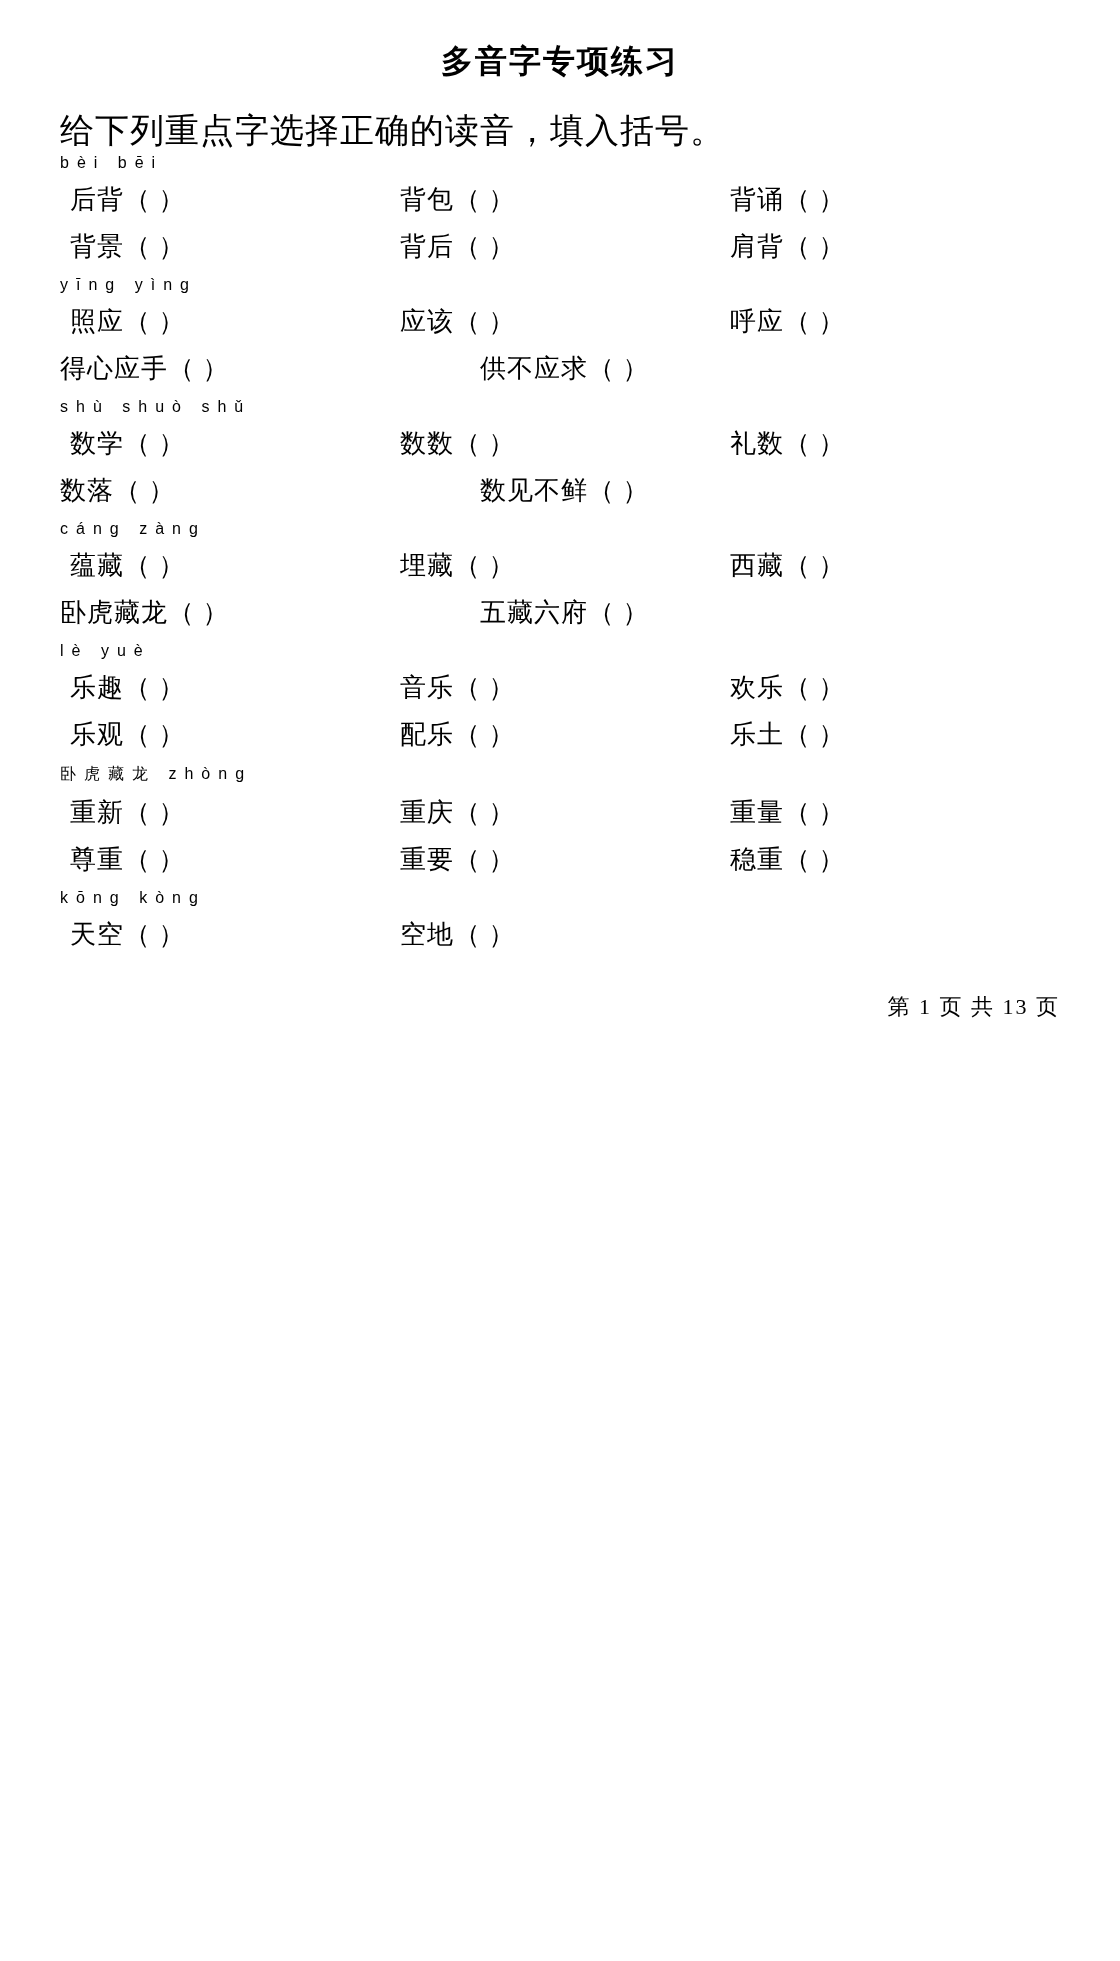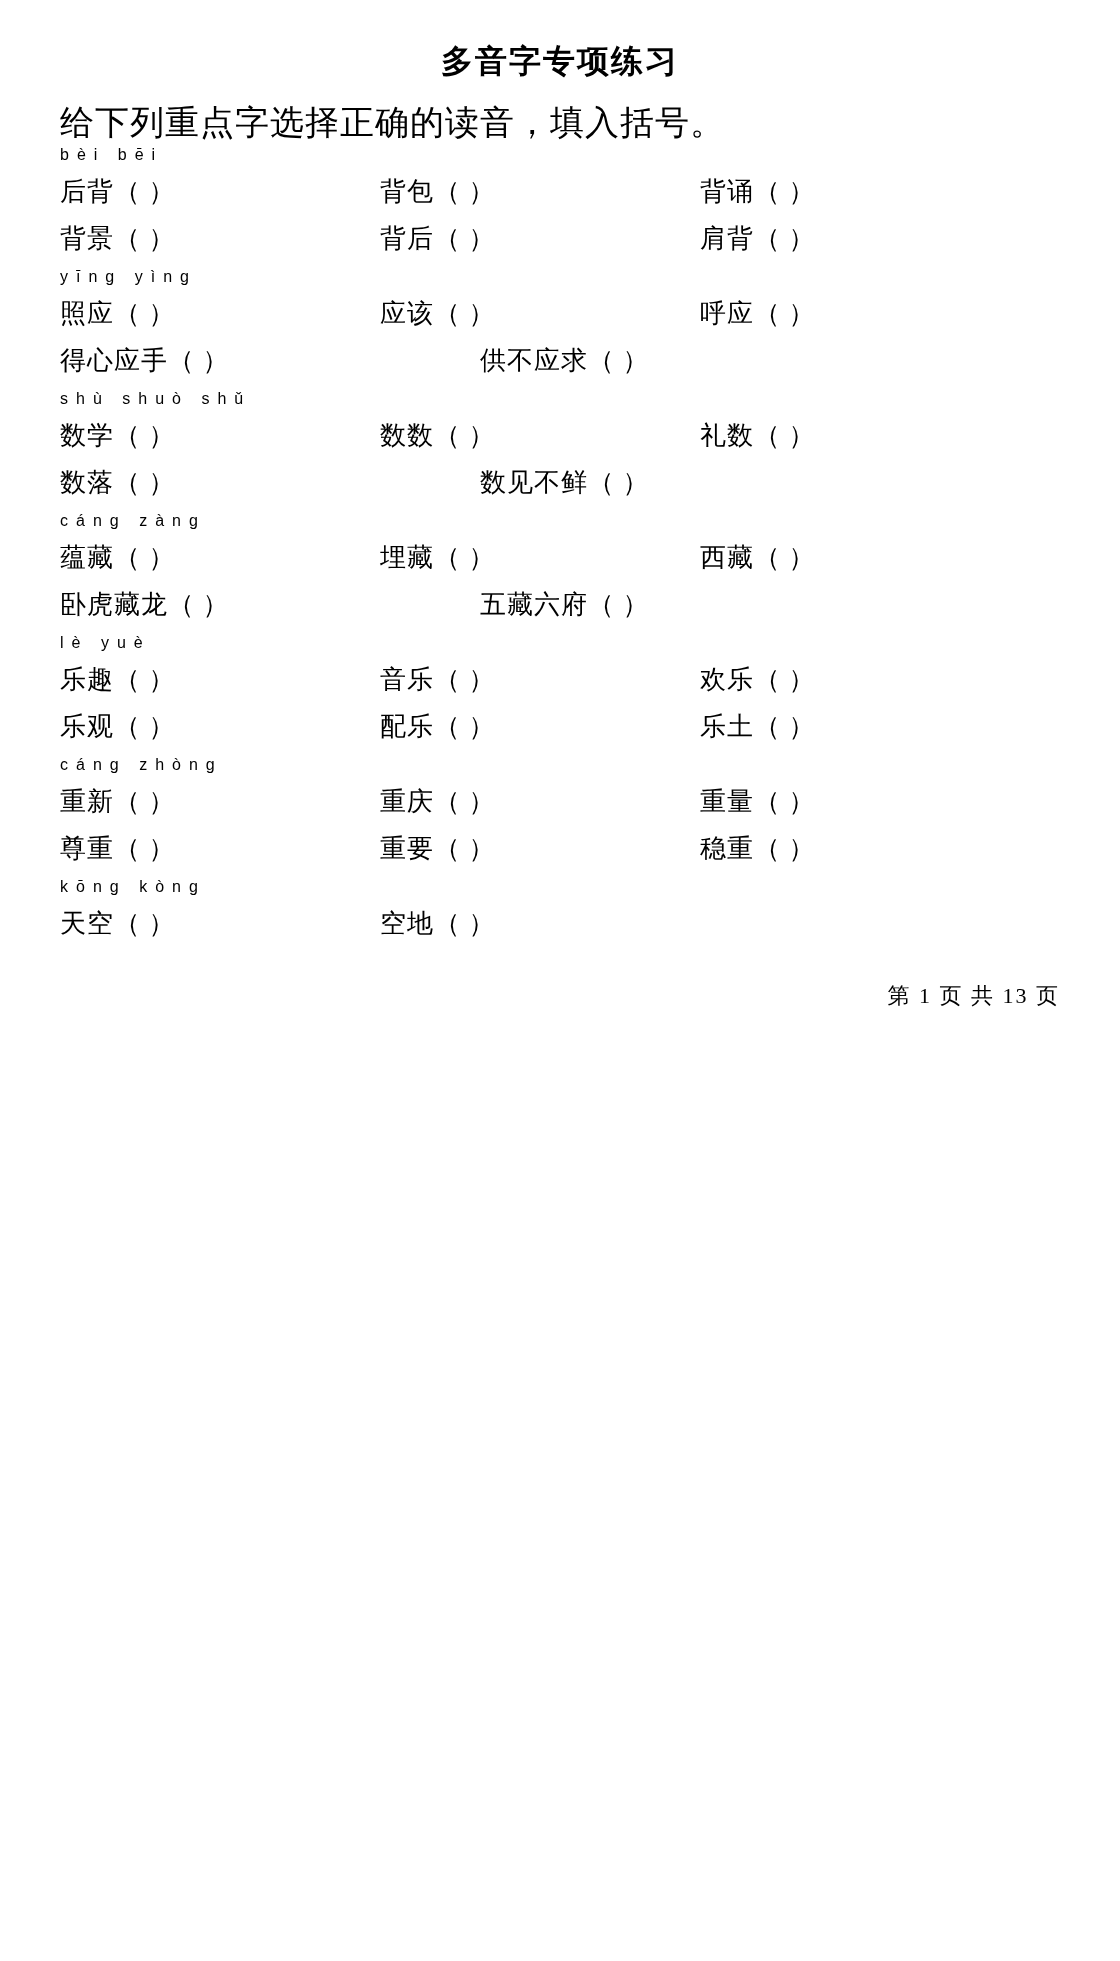--- a/index.html
+++ b/index.html
@@ -12,21 +12,21 @@
       font-family: "SimSun", "宋体", serif;
       width: 1120px;
       min-height: 1961px;
       padding: 40px 60px;
       color: #000000;
     }
     .page-title {
       text-align: center;
       font-size: 32px;
       font-weight: bold;
-      margin-bottom: 16px;
+      margin-bottom: 24px;
       letter-spacing: 2px;
     }
     .instruction {
       font-size: 34px;
       letter-spacing: 1px;
     }
     .pinyin-row {
       font-size: 16px;
       margin-bottom: 10px;
       letter-spacing: 8px;
@@ -36,20 +36,21 @@
       display: flex;
       align-items: center;
       margin-bottom: 12px;
       font-size: 26px;
     }
     .item {
       display: flex;
       align-items: flex-end;
       width: 320px;
       min-width: 320px;
+      margin-left: 10px;
     }
     .item-wide {
       display: flex;
       align-items: flex-start;
       width: 420px;
       min-width: 420px;
     }
     .item-text {
       font-size: 26px;
       letter-spacing: 1px;
@@ -181,21 +182,21 @@
         </div>
         <div class="item">
           <span class="item-text">配乐（      ）</span>
         </div>
         <div class="item">
           <span class="item-text">乐土（         ）</span>
         </div>
       </div>
     </div>
     <div class="section">
-      <div class="pinyin-row">cáng    zhòng</div>
+      <div class="pinyin-row">卧虎藏龙    zhòng</div>
       <div class="items-row">
         <div class="item">
           <span class="item-text">重新（         ）</span>
         </div>
         <div class="item">
           <span class="item-text">重庆（      ）</span>
         </div>
         <div class="item">
           <span class="item-text">重量（         ）</span>
         </div>

